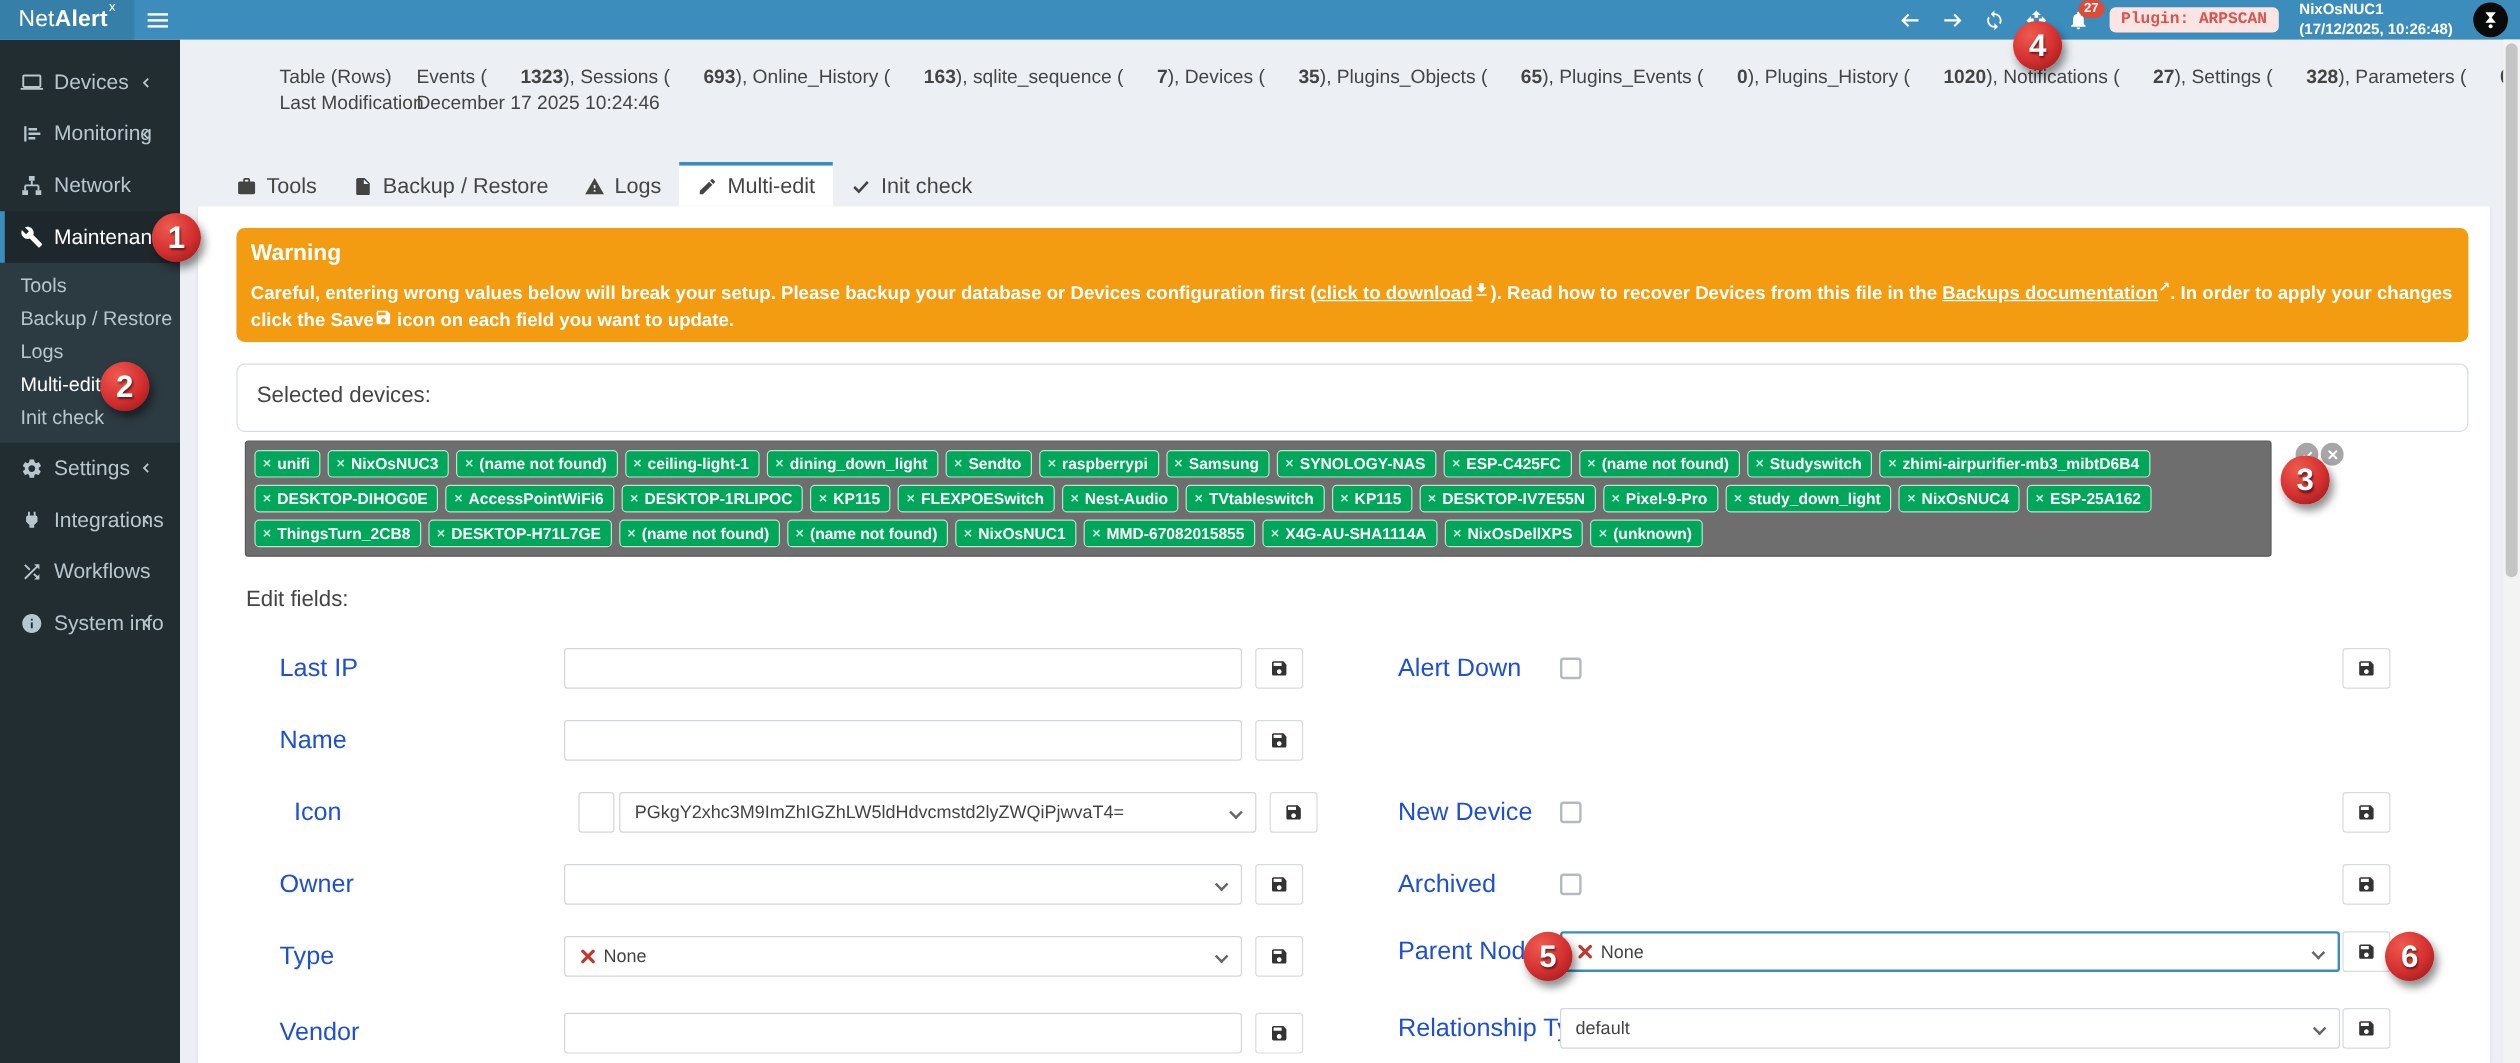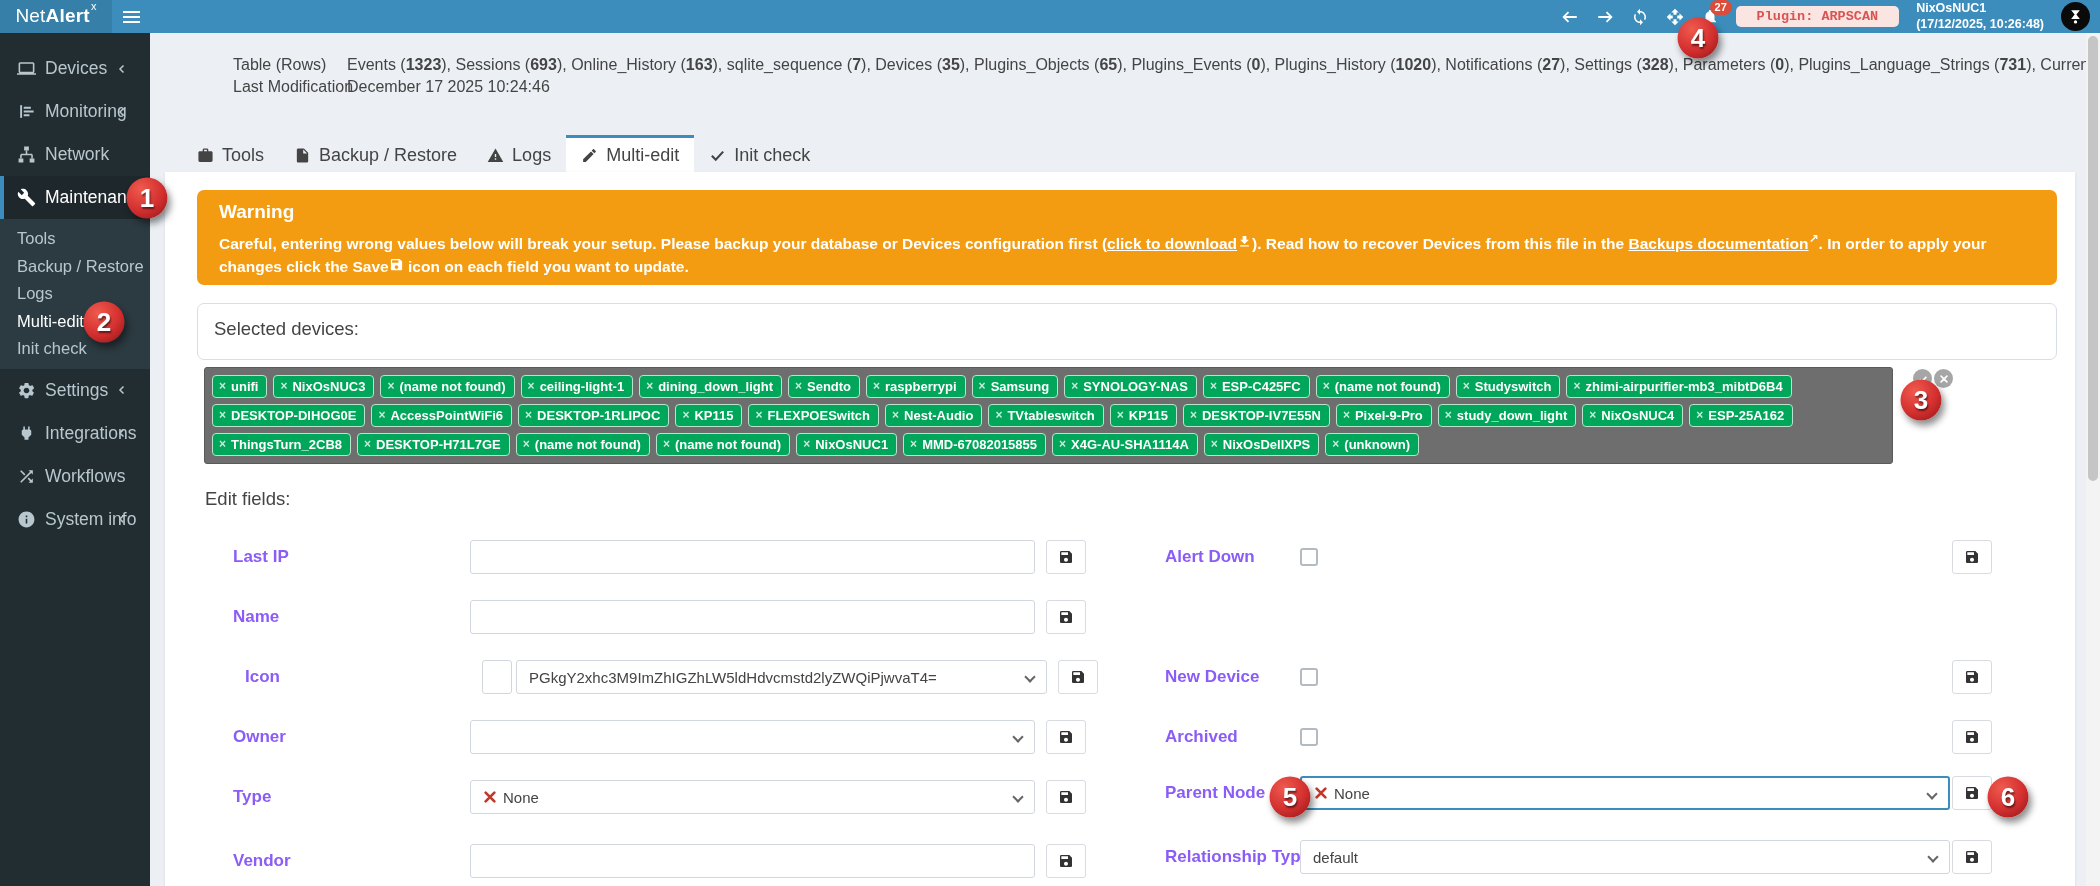--- a/index.html
+++ b/index.html
@@ -16,21 +16,21 @@
   .logo .sup { font-size:11px; vertical-align:super; margin-left:1px; transform:translateY(-5px); display:inline-block; }
   .hamburger { position:absolute; left:112px; top:0; width:38px; height:33px; display:flex; flex-direction:column;
     align-items:center; justify-content:center; gap:3px; cursor:pointer; }
   .hamburger span { width:17px; height:2px; background:#fff; display:block; }
   .nav-right { position:absolute; right:10px; top:0; height:33px; display:flex; align-items:center; gap:17px; color:#fff; }
   .nav-icon { cursor:pointer; display:flex; align-items:center; }
   .bell-wrap { position:relative; cursor:pointer; }
   .noti-badge { position:absolute; top:-8px; left:9px; background:#dd4b39; color:#fff; font-size:11px; font-weight:bold;
     padding:1px 5px; border-radius:8px; line-height:13px; }
   .plugin-badge { background:#fbe5e3; color:#d9534f; font-family:"Liberation Mono","DejaVu Sans Mono",monospace;
-    font-weight:bold; font-size:13.5px; padding:3px 21px; border-radius:5px; white-space:nowrap; }
+    font-weight:bold; font-size:13.5px; padding:3px 10px; border-radius:5px; white-space:nowrap; }
   .user-block { font-size:12.5px; font-weight:bold; line-height:1.22; text-align:left; white-space:nowrap; }
   .avatar { width:29px; height:29px; border-radius:50%; background:#0a0a0a; display:flex; align-items:center;
     justify-content:center; cursor:pointer; }
   .avatar svg { width:19px; height:19px; }
 
   
   .sidebar { position:absolute; left:0; top:33px; width:150px; height:853px; background:#222d32; padding-top:14px; z-index:20; }
   .side-item { height:43px; display:flex; align-items:center; padding-left:13px; color:#b8c7ce; font-size:17.5px;
     border-left:4px solid transparent; cursor:pointer; position:relative; }
   .side-item .icn { margin-right:9px; }
@@ -41,32 +41,32 @@
   .submenu { background:#2c3b41; padding:6px 0; }
   .submenu-item { height:27.5px; line-height:27.5px; padding-left:17px; color:#b8c7ce; font-size:16.5px; cursor:pointer; }
   .submenu-item.active { color:#fff; }
 
   
   .main { position:absolute; left:150px; top:33px; width:1936px; height:696px; }
   .info { position:absolute; left:83px; top:21px; font-size:16px; color:#444; }
   .info-row { position:relative; height:22px; line-height:22px; white-space:nowrap; }
   .info-label { position:absolute; left:0; }
   .info-value { position:absolute; left:114px; white-space:nowrap; }
-  .info-value b, .info b { font-weight:bold; }
+  .info-value b, .info b { font-weight:bold;margin-left:28px; }
 
   .tabs { position:absolute; left:32px; top:102px; height:37px; display:flex; font-size:18px; color:#444; }
   .tab { display:flex; align-items:center; gap:8px; padding:0 15px; cursor:pointer; border-top:3px solid transparent; }
   .tab .icn svg { width:17px; height:17px; }
   .tab.active { background:#fff; border-top-color:#3c8dbc; }
 
   .panel { position:absolute; left:15px; top:139px; width:1910px; height:714px; background:#fff;
     box-shadow:0 1px 3px rgba(0,0,0,.08); }
 
   .warning { position:absolute; left:32px; top:18px; width:1860px; height:95px; background:#f39c12; border-radius:7px;
-    color:#fff; padding:11px 22px; }
+    color:#fff; padding:11px 12px; }
   .warning h3 { margin:0 0 7px; font-size:19px; font-weight:bold; }
   .warning p { margin:0; font-size:15.5px; font-weight:bold; line-height:1.5; }
   .warning a { color:#fff; text-decoration:underline; cursor:pointer; }
   .warning .inline-ic svg { width:15px; height:15px; fill:#fff; vertical-align:-2px; }
   .warning .ext { font-size:12px; vertical-align:super; }
 
   .sel-box { position:absolute; left:32px; top:131px; width:1860px; height:57px; background:#fff;
     border:1px solid #d9dee4; border-radius:7px; }
   .sel-box .lbl { margin:14px 0 0 16px; font-size:18.5px; color:#444; }
 
@@ -76,21 +76,21 @@
     color:#fff; font-weight:bold; font-size:13px; padding:2px 8px 2px 6px; line-height:17px; white-space:nowrap; cursor:default; }
   .tag .x { margin-right:5px; opacity:.78; cursor:pointer; font-size:12px; }
 
   .mini-btn { position:absolute; width:19px; height:19px; border-radius:50%; background:#a6a6a6; color:#fff;
     display:flex; align-items:center; justify-content:center; cursor:pointer; z-index:5; }
   .mini-btn svg { width:10px; height:10px; }
 
   .edit-heading { position:absolute; left:40px; top:316px; font-size:18.5px; color:#444; }
 
   .frow { position:absolute; left:0; width:1910px; height:34px; }
-  .flabel { position:absolute; line-height:34px; font-size:17px; font-weight:bold; color:#8b5cf6; white-space:nowrap; }
+  .flabel { position:absolute; line-height:34px; font-size:21px; font-weight:normal; color:#1d4ed8; white-space:nowrap; }
   .frow.L .flabel { left:68px; }
   .frow.R .flabel { left:1000px; }
   .fctrl { position:absolute; height:34px; background:#fff; border:1px solid #d2d6de; border-radius:3px; }
   .frow.L .fctrl { left:305px; width:565px; }
   .frow.L.has-preview .fctrl { left:339px; width:531px; }
   .frow.R .fctrl { left:1135px; width:650px; }
   input.fctrl { padding:0 10px; font-size:15px; color:#444; outline:none; }
   .fselect { display:flex; align-items:center; padding:0 28px 0 12px; cursor:pointer; font-size:15px; color:#444; }
   .fselect .chev { position:absolute; right:12px; top:12px; width:8px; height:8px;
     border-right:2px solid #666; border-bottom:2px solid #666; transform:rotate(45deg); }

